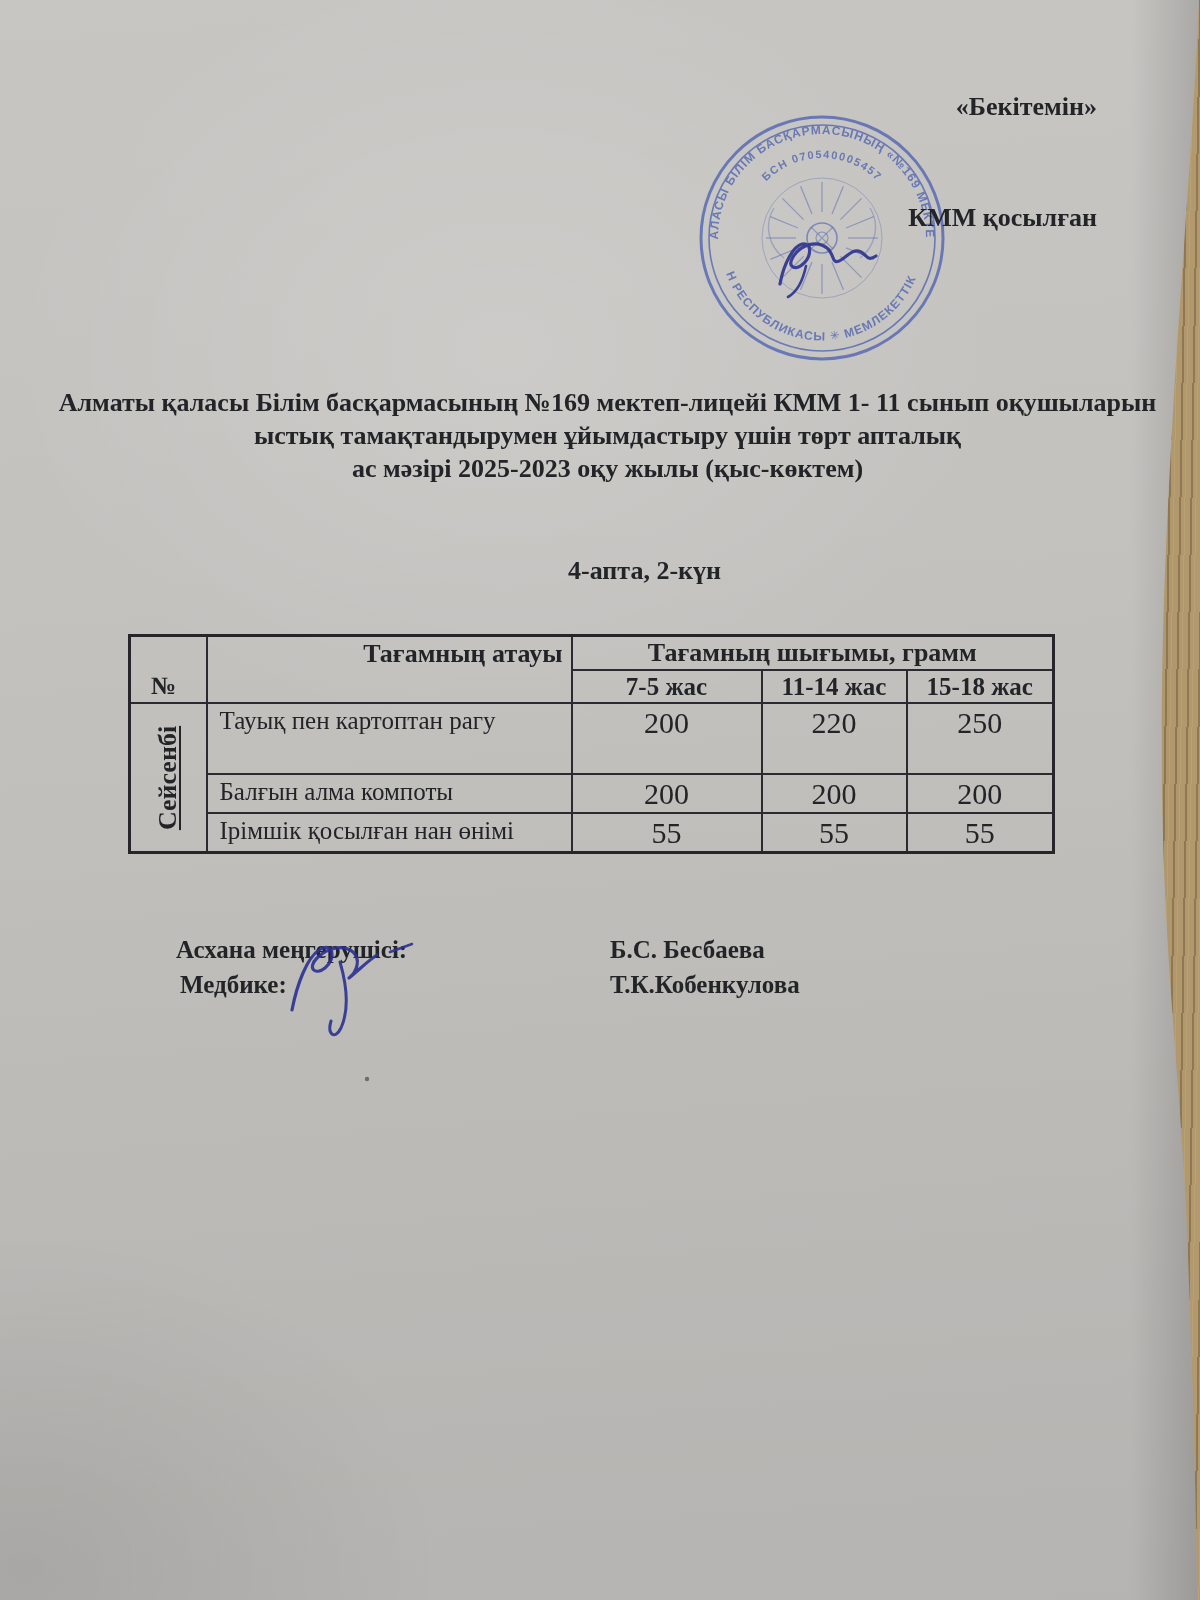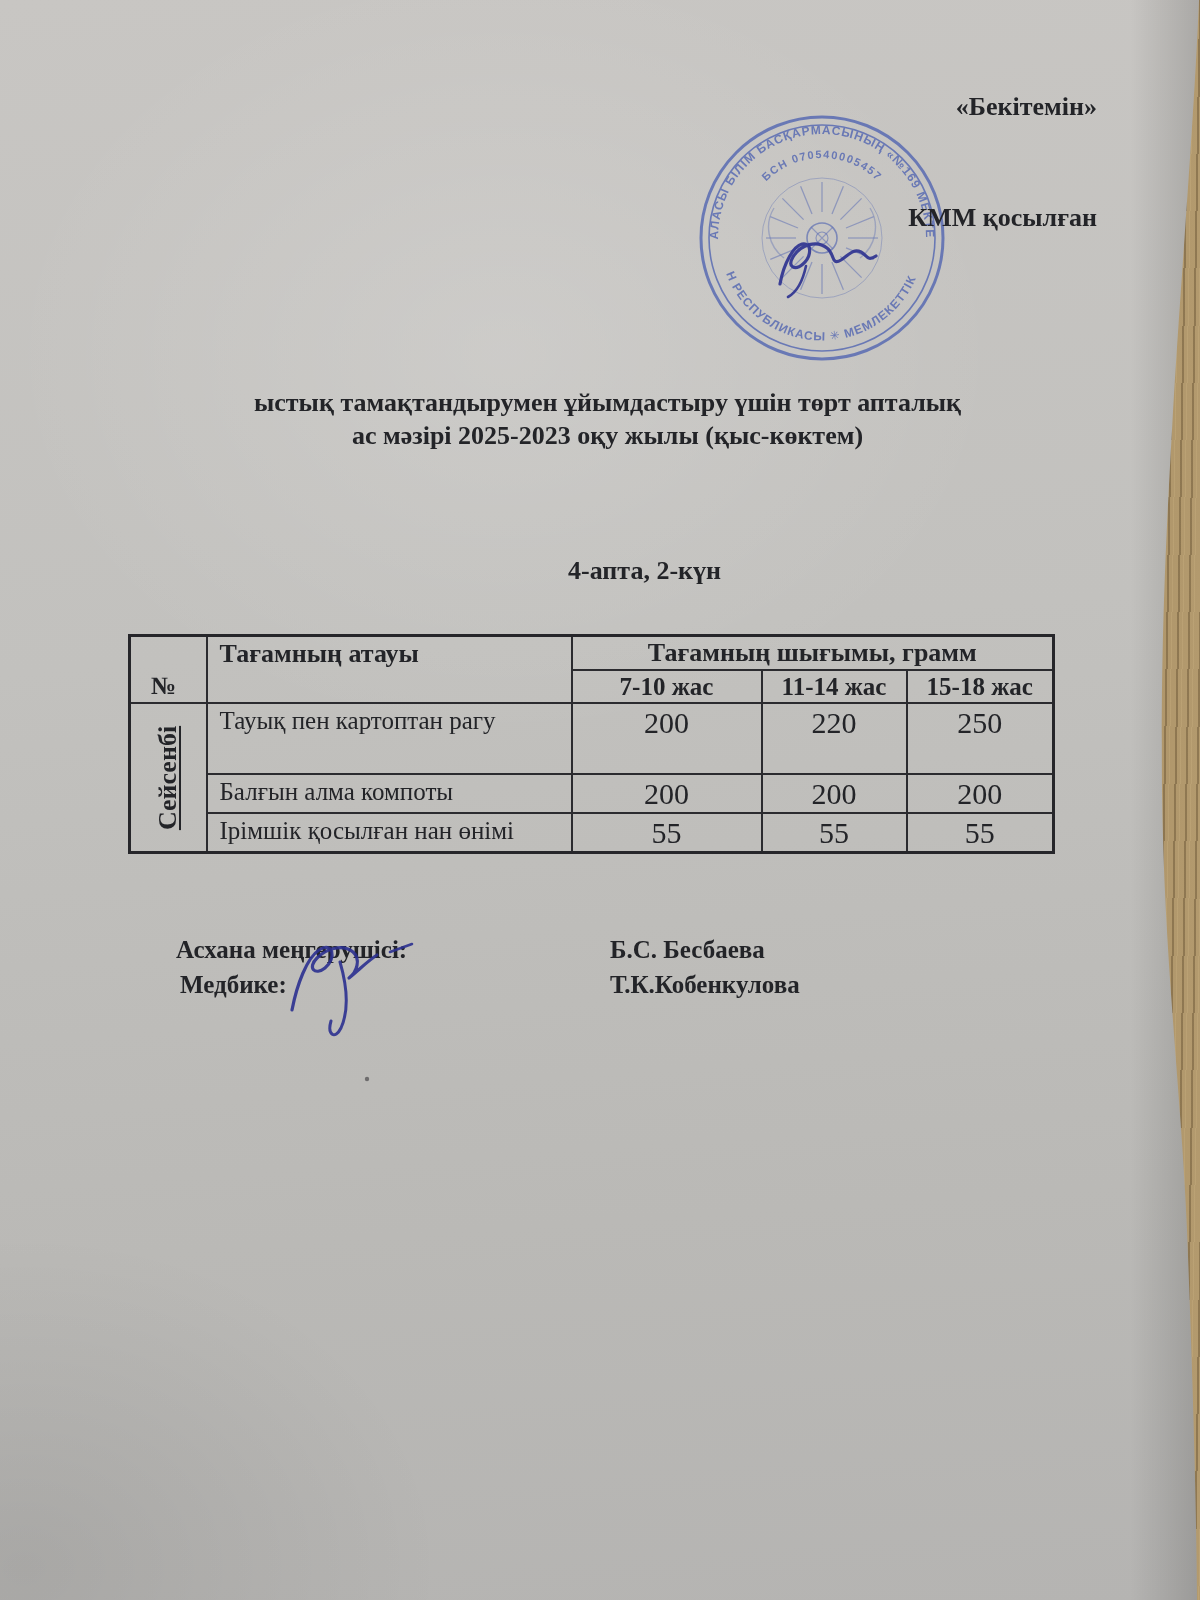--- a/index.html
+++ b/index.html
@@ -33,21 +33,21 @@
   
   table.menu{
     position:absolute;left:128px;top:634px;width:924px;z-index:3;
     border-collapse:collapse;table-layout:fixed;
   }
   table.menu th, table.menu td{
     border:2px solid #2b2b2f;font-family:inherit;color:#232428;overflow:hidden;
   }
   table.menu{border:3px solid #26262a;}
   th.c-no{width:77px;vertical-align:bottom;text-align:left;padding:0 0 2px 20px;font-size:25px;}
-  th.c-name{width:365px;vertical-align:top;text-align:left;padding:2px 0 0 12px;font-size:26px;height:30px;}
+  th.c-name{width:365px;vertical-align:top;text-align:right;padding:2px 8px 0 12px;font-size:26px;height:30px;}
   th.c-group{text-align:center;vertical-align:middle;font-size:26px;height:30px;}
   th.c-age{text-align:center;vertical-align:middle;font-size:25px;height:29px;}
   td.day{position:relative;}
   .day-rot{
     position:absolute;left:50%;top:50%;
     transform:translate(-50%,-50%) rotate(-90deg);
     font-weight:bold;font-size:26px;white-space:nowrap;
     text-decoration:underline;text-underline-offset:3px;
   }
   td.dish{vertical-align:top;text-align:left;padding:3px 0 0 12px;font-size:25px;font-weight:normal;}
@@ -110,20 +110,21 @@
       </text>
       <text font-size="11" letter-spacing="1.5" font-weight="bold">
         <textPath href="#arcBin" startOffset="50%" text-anchor="middle">БСН 070540005457</textPath>
       </text>
     </svg>
 
     <div class="abs approve" style="top:92px;">«Бекітемін»</div>
     <div class="abs approve" style="top:203px;">КММ қосылған</div>
 
     <div class="abs title">
+      <div>Алматы қаласы  Білім басқармасының №169 мектеп-лицейі КММ 1- 11 сынып  оқушыларын</div>
       <div>ыстық тамақтандырумен ұйымдастыру үшін  төрт апталық</div>
       <div>ас мәзірі 2025-2023  оқу жылы (қыс-көктем)</div>
     </div>
 
     <div class="abs subtitle">4-апта, 2-күн</div>
 
     <table class="menu">
       <colgroup>
         <col style="width:77px">
           <col style="width:365px">
@@ -131,21 +132,21 @@
           <col style="width:145px">
           <col style="width:147px">
       </colgroup>
       <thead>
         <tr>
           <th class="c-no" rowspan="2">№</th>
           <th class="c-name" rowspan="2">Тағамның атауы</th>
           <th class="c-group" colspan="3">Тағамның шығымы, грамм</th>
         </tr>
         <tr>
-          <th class="c-age">7-10 жас</th>
+          <th class="c-age">7-5 жас</th>
           <th class="c-age">11-14 жас</th>
           <th class="c-age">15-18 жас</th>
         </tr>
       </thead>
       <tbody>
         <tr class="r1">
           <td class="day" rowspan="3">
             <span class="day-rot">Сейсенбі</span>
           </td>
           <td class="dish">Тауық пен картоптан рагу</td>

